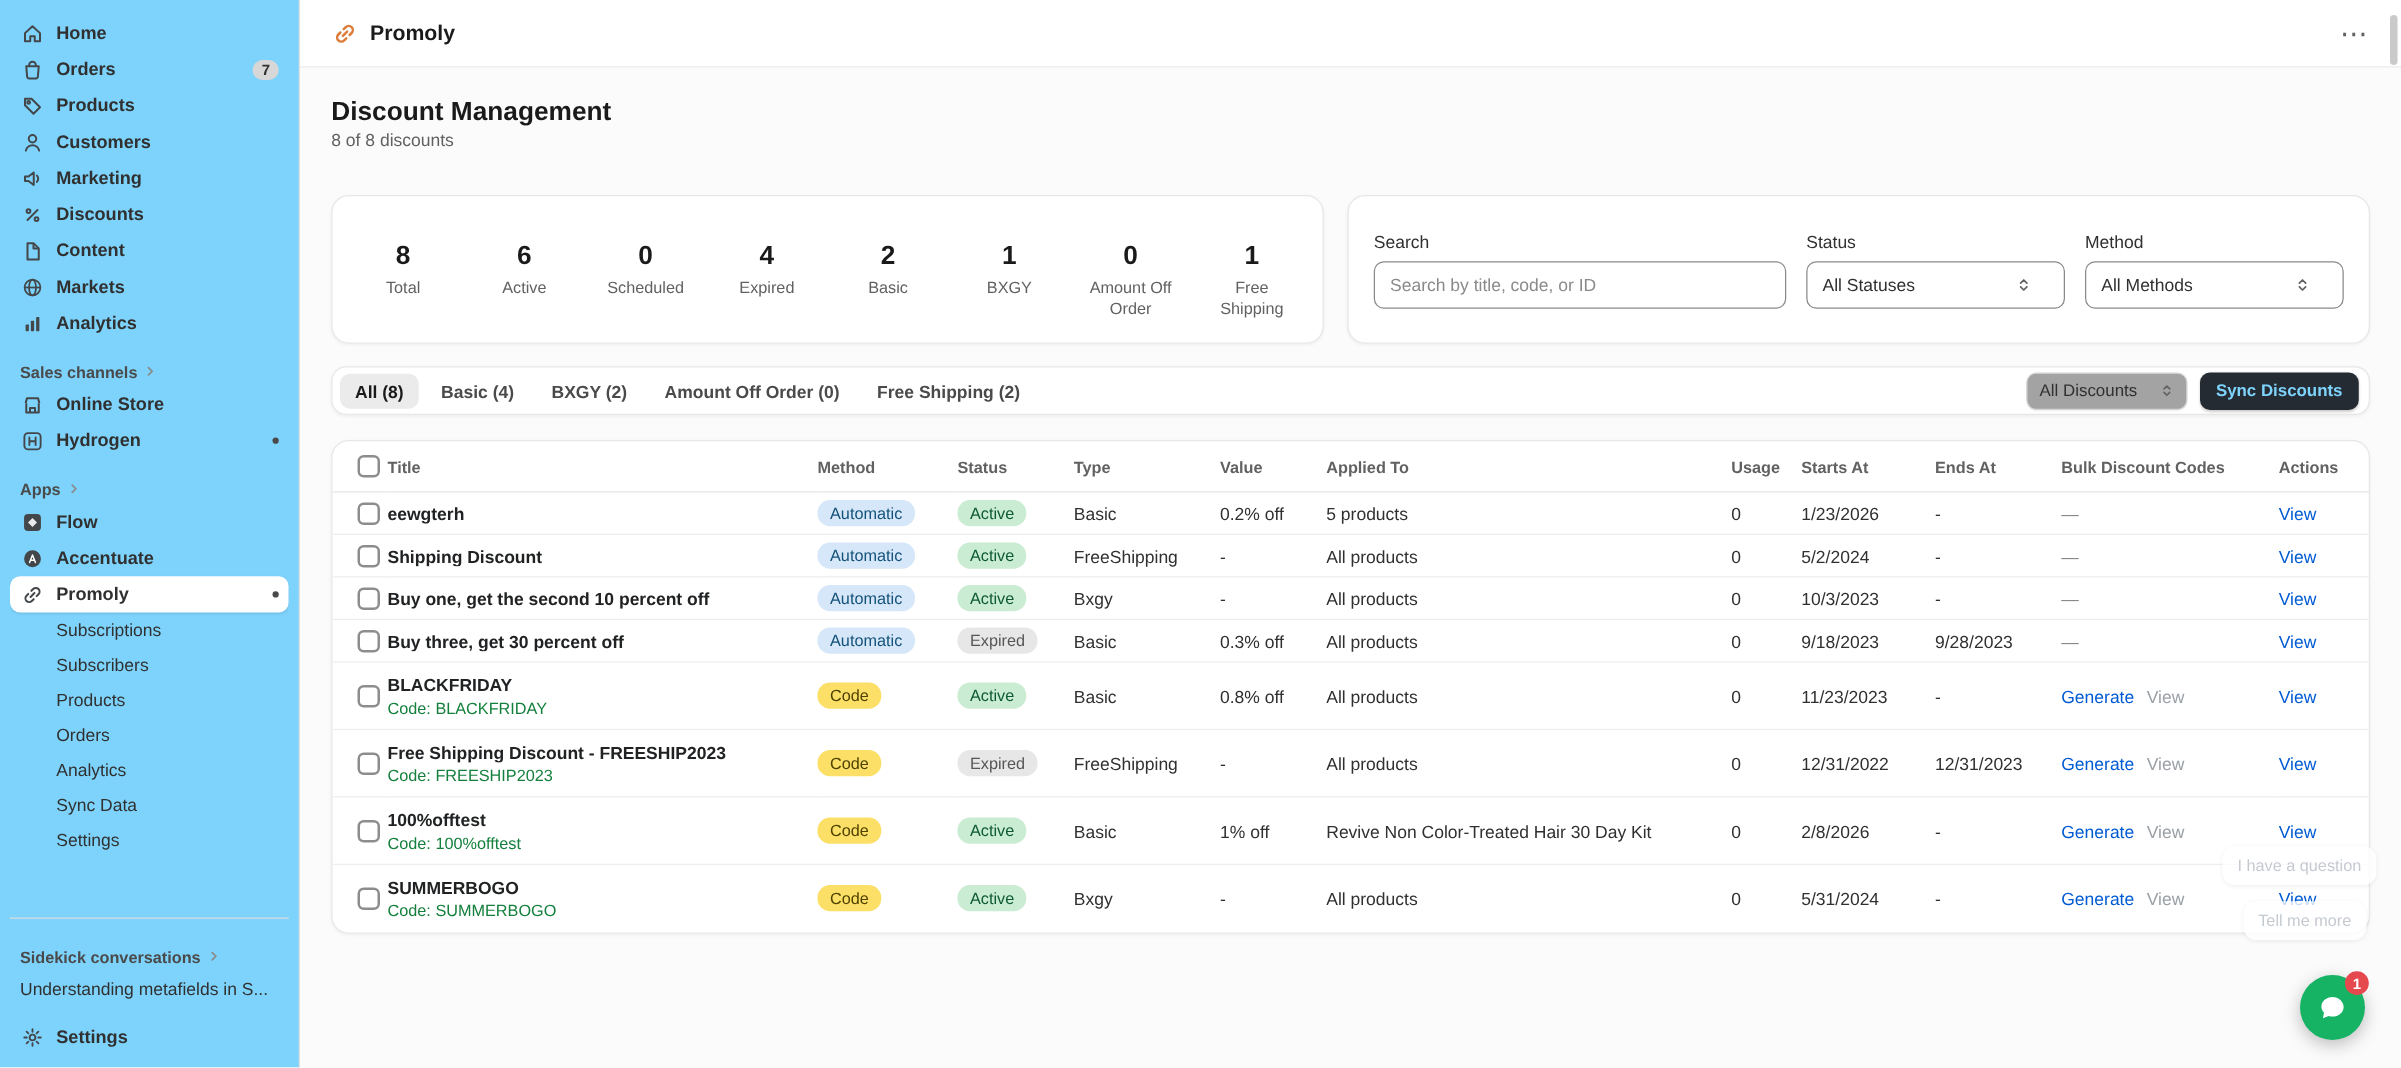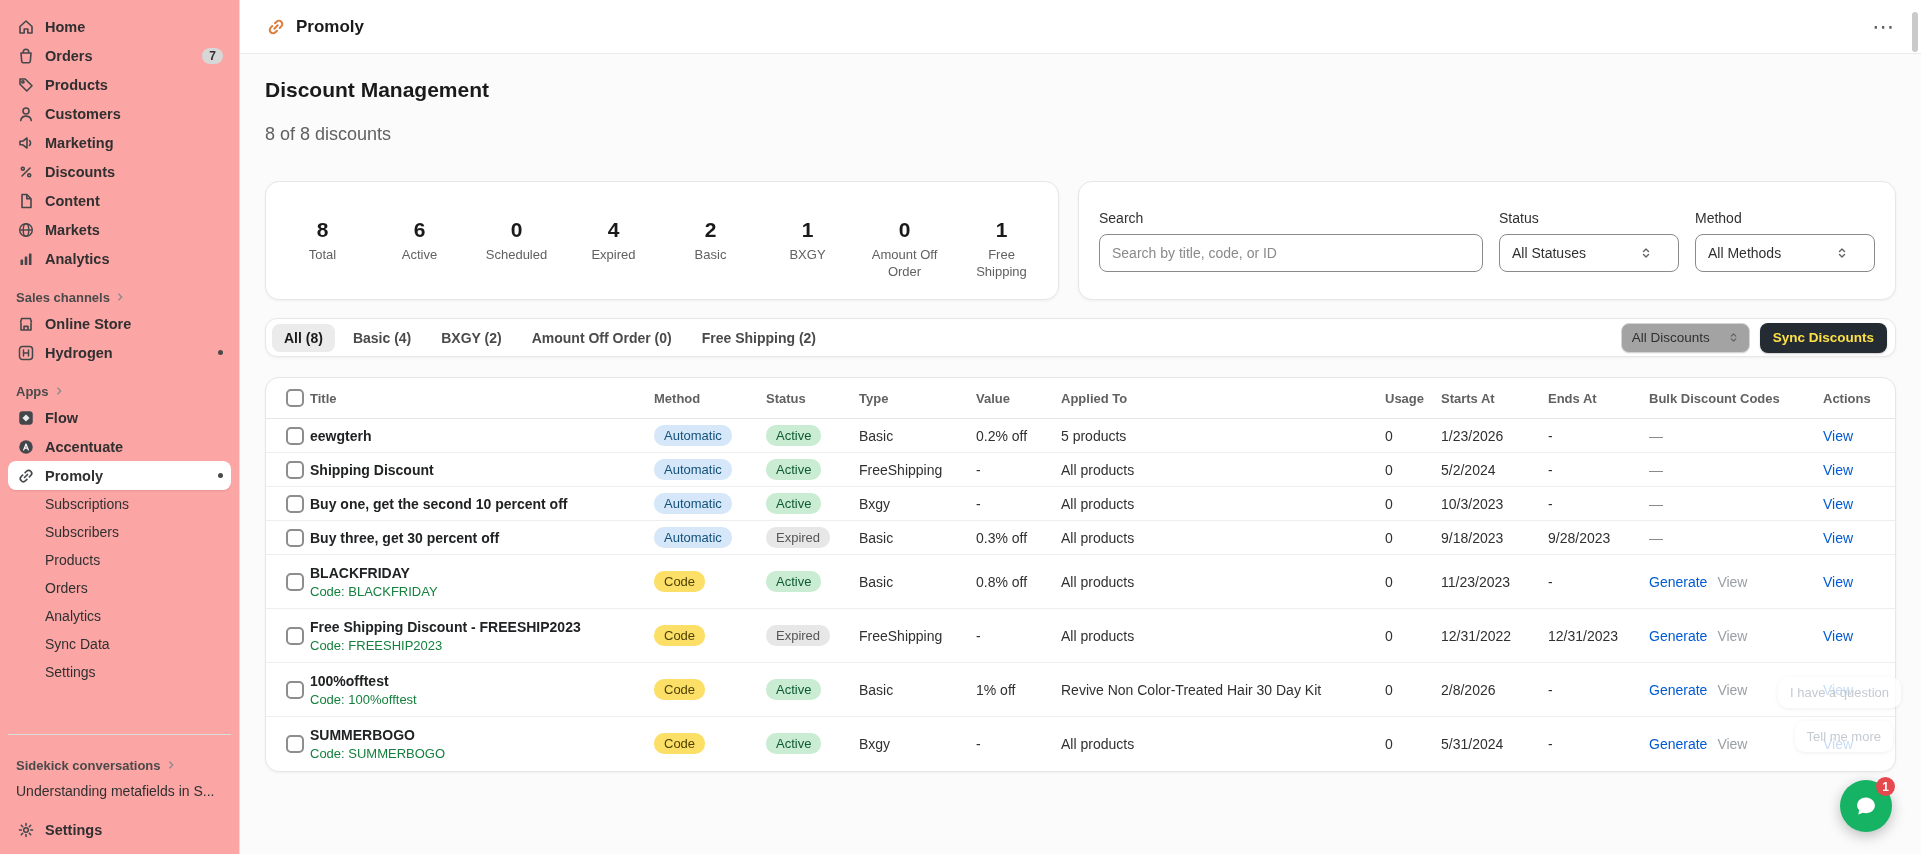--- a/index.html
+++ b/index.html
@@ -4,21 +4,21 @@
 <style>
   * { margin:0; padding:0; box-sizing:border-box; }
   html,body { width:1921px; height:854px; }
   body {
     font-family:"Liberation Sans","DejaVu Sans",sans-serif;
     background:#fbfbfb; color:#303030; overflow:hidden; display:flex;
   }
 
   
   .sidebar {
-    width:240px; min-width:240px; height:854px; background:#fca5a5;
+    width:240px; min-width:240px; height:854px; background:#7dd3fc;
     border-right:1px solid #e0e0e0; display:flex; flex-direction:column;
     padding:12px 8px 10px; font-size:14.5px;
   }
   .sidebar-scroll { flex:1; overflow:hidden; }
   .nav-item {
     display:flex; align-items:center; gap:9px; height:29px; padding:0 8px;
     border-radius:8px; font-weight:600; color:#303030; position:relative; cursor:pointer;
   }
   .nav-item.selected { background:#ffffff; box-shadow:0 1px 2px rgba(0,0,0,.1); }
   .nav-item.selected::before {
@@ -52,21 +52,21 @@
   .main { flex:1; display:flex; flex-direction:column; min-width:0; }
   .topbar {
     height:54px; background:#ffffff; border-bottom:1px solid #ececec;
     display:flex; align-items:center; gap:10px; padding:0 26px;
   }
   .topbar-title { font-size:17px; font-weight:700; color:#1a1a1a; }
   .more-btn { margin-left:auto; color:#616161; font-size:22px; line-height:1; cursor:pointer; letter-spacing:1px; }
 
   .content { flex:1; padding:24px 25px 0; position:relative; overflow:hidden; }
   .page-title { font-size:21px; font-weight:700; color:#1a1a1a; }
-  .page-subtitle { font-size:18px; color:#616161; margin-top:22px; }
+  .page-subtitle { font-size:14px; color:#616161; margin-top:2px; }
 
   .cards-row { display:flex; gap:19px; margin-top:36px; }
   .card {
     background:#fff; border:1px solid #e7e7e7; border-radius:14px;
     box-shadow:0 1px 3px rgba(0,0,0,.05);
   }
 
   .stats-card { flex:1; height:119px; display:flex; align-items:flex-start; padding:36px 8px 14px; }
   .stat { flex:1; text-align:center; }
   .stat-value { font-size:21px; font-weight:700; color:#1a1a1a; }
@@ -76,40 +76,40 @@
   .filter-group { display:flex; flex-direction:column; gap:8px; }
   .filter-group.grow { flex:1; }
   .filter-label { font-size:14px; color:#303030; }
   .text-input {
     height:38px; width:100%; border:1px solid #8a8a8a; border-radius:8px;
     padding:0 12px; font-size:14px; color:#303030; background:#fff; outline:none;
     font-family:inherit;
   }
   .text-input::placeholder { color:#8a8a8a; }
   .select {
-    width:180px; height:38px; border:1px solid #8a8a8a; border-radius:8px; background:#fff;
+    width:207px; height:38px; border:1px solid #8a8a8a; border-radius:8px; background:#fff;
     display:flex; align-items:center; justify-content:space-between;
     padding:0 26px 0 12px; font-size:14px; cursor:pointer;
   }
 
   .tabs-bar {
     margin-top:18px; height:39px; display:flex; align-items:center; gap:6px; padding:0 6px;
     background:#fff; border:1px solid #e7e7e7; border-radius:12px; box-shadow:0 1px 3px rgba(0,0,0,.05);
   }
   .tab { padding:6px 12px; border-radius:8px; font-size:14px; font-weight:600; color:#4a4a4a; cursor:pointer; white-space:nowrap; }
   .tab.active { background:#ebebeb; color:#1a1a1a; }
   .tabs-right { margin-left:auto; display:flex; align-items:center; gap:10px; padding-right:2px; }
   .scope-btn {
     height:30px; display:flex; align-items:center; gap:18px; padding:0 10px;
     border:1px solid #d4d4d4; border-radius:8px; background:#a3a3a3; font-size:13.5px;
     font-weight:400; color:#303030; cursor:pointer; box-shadow:0 1px 0 rgba(0,0,0,.05);
   }
   .sync-btn {
     height:30px; display:flex; align-items:center; padding:0 13px; border:none; border-radius:8px;
-    background:#252b33; color:#fde047; font-size:13.5px; font-weight:600; cursor:pointer;
+    background:#252b33; color:#7dd3fc; font-size:13.5px; font-weight:600; cursor:pointer;
     font-family:inherit; box-shadow:0 1px 2px rgba(0,0,0,.2);
   }
 
   .table-card { margin-top:20px; overflow:hidden; }
   table { width:100%; border-collapse:collapse; table-layout:fixed; font-size:14px; }
   thead th {
     font-size:13px; font-weight:600; color:#616161; text-align:left;
     padding:11px 8px 11px 0; border-bottom:1px solid #e5e5e5; white-space:nowrap;
   }
   td { padding:4px 8px 4px 0; border-bottom:1px solid #eeeeee; vertical-align:middle; }

